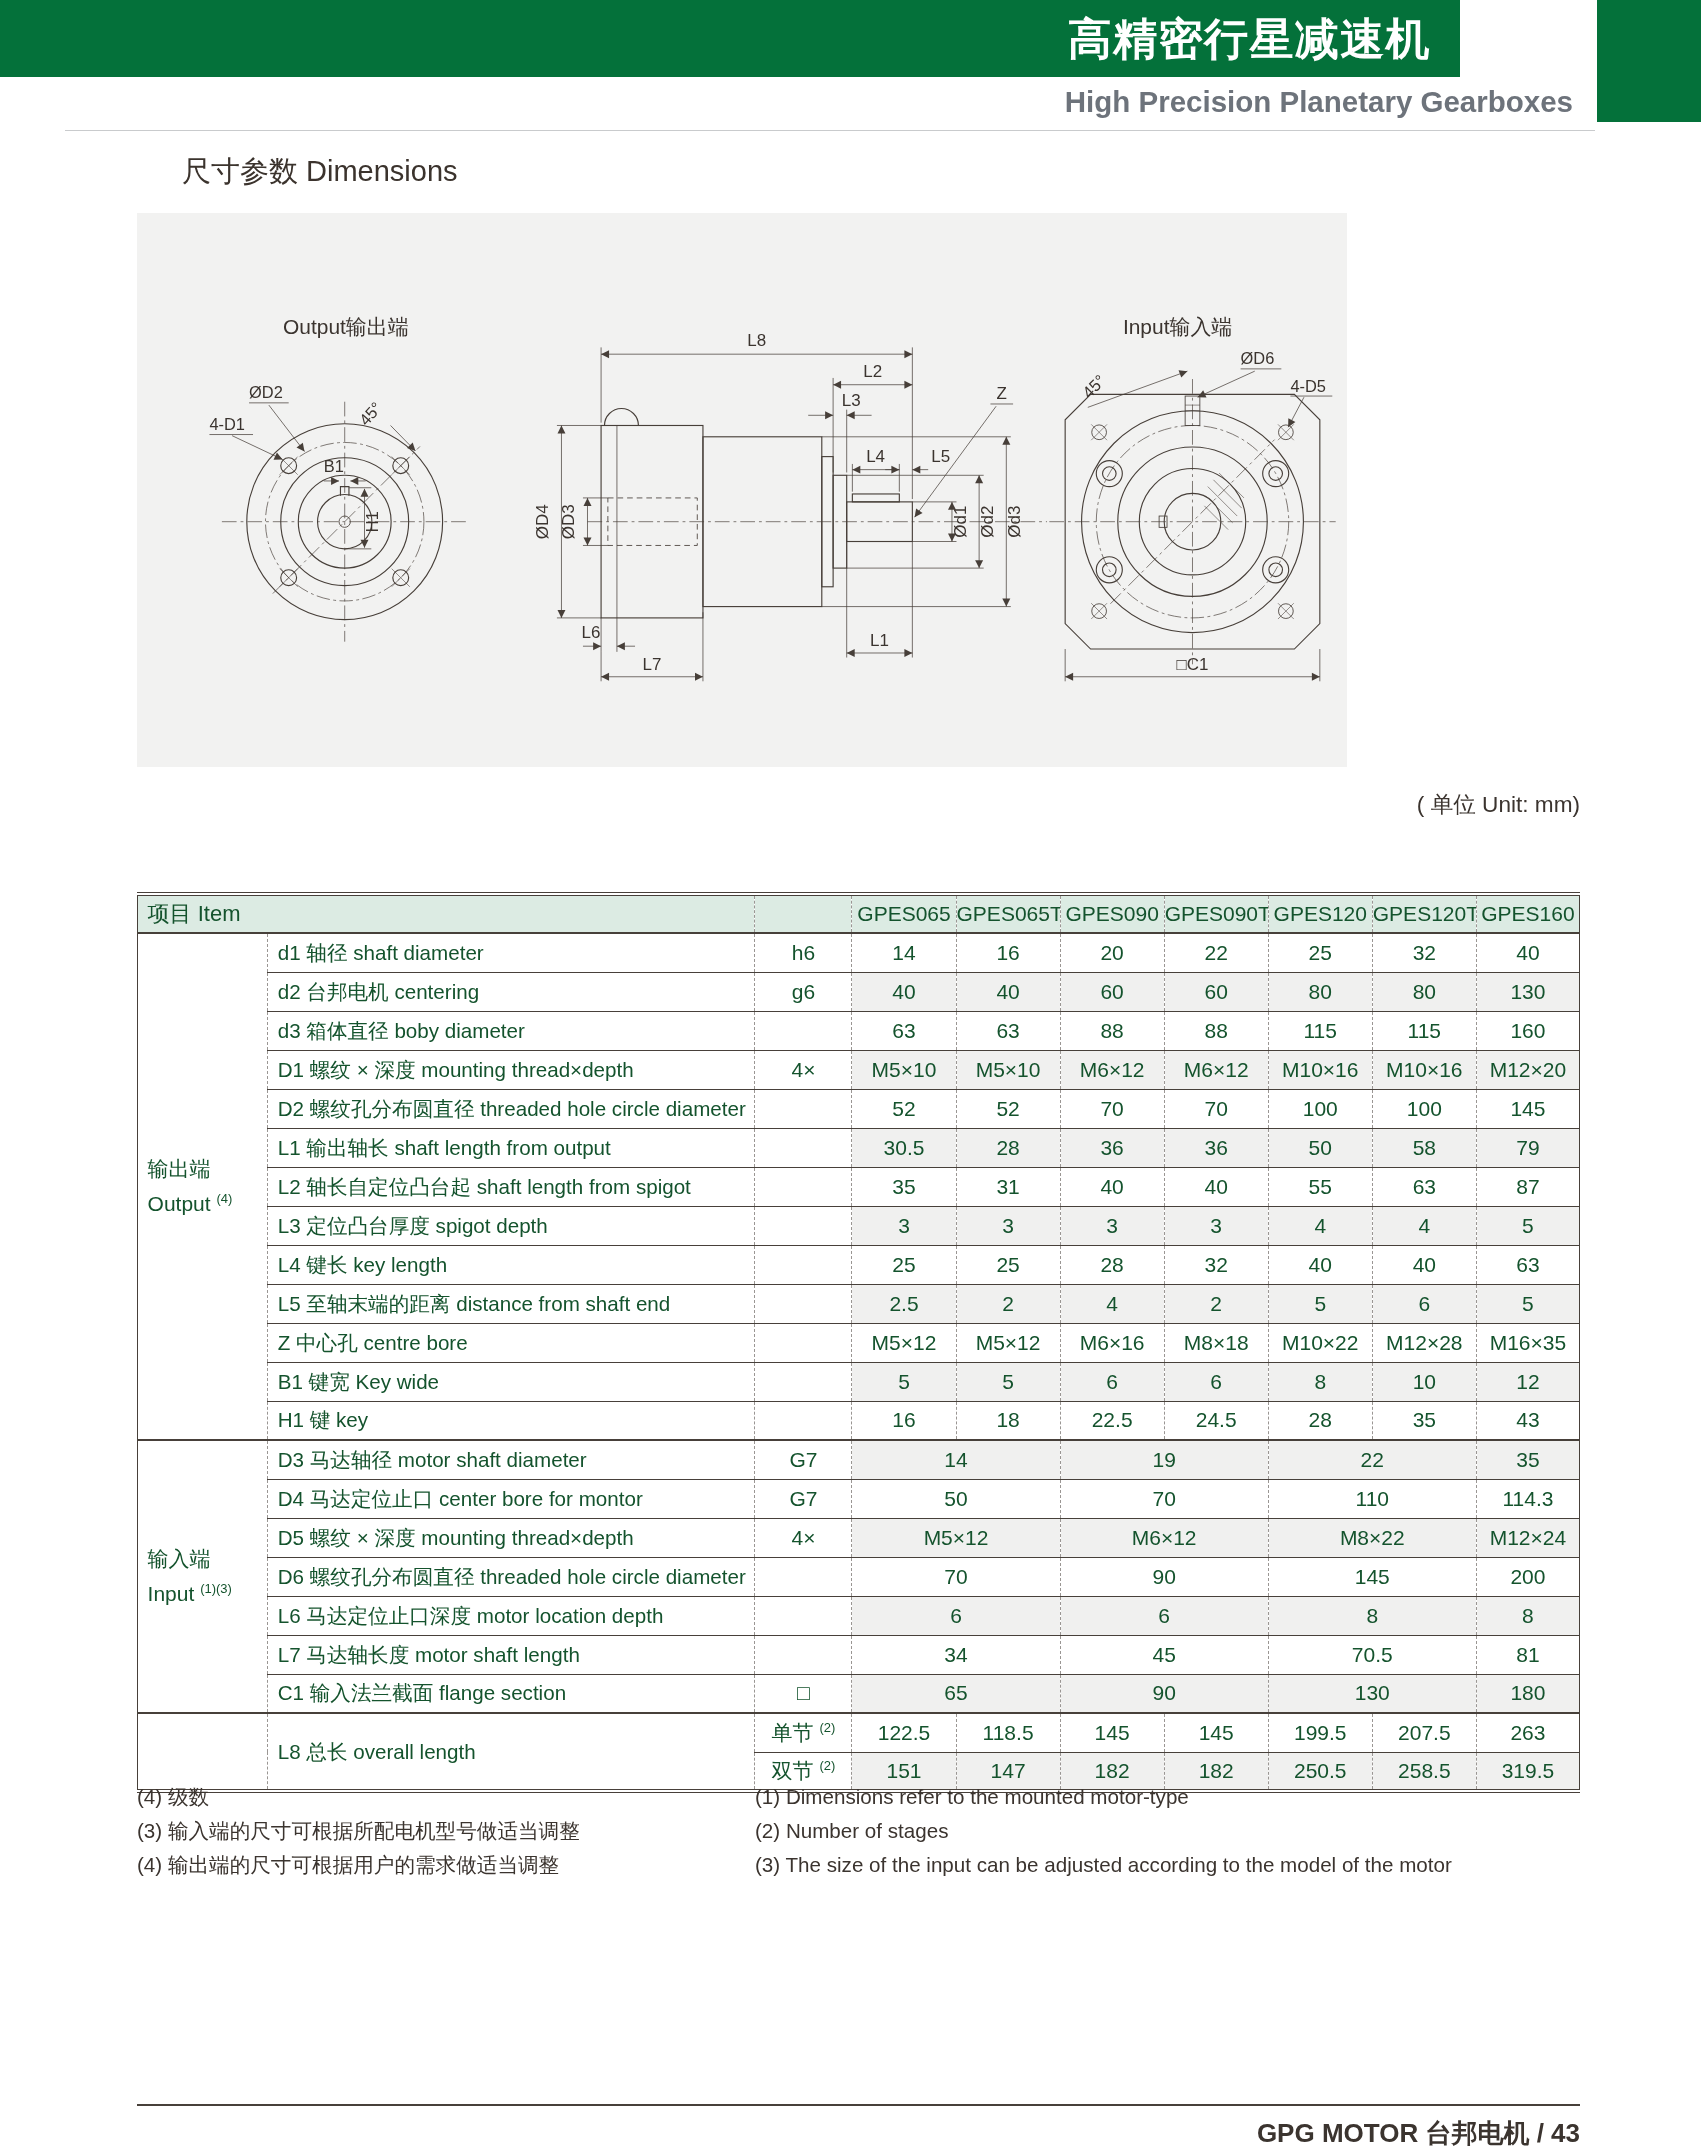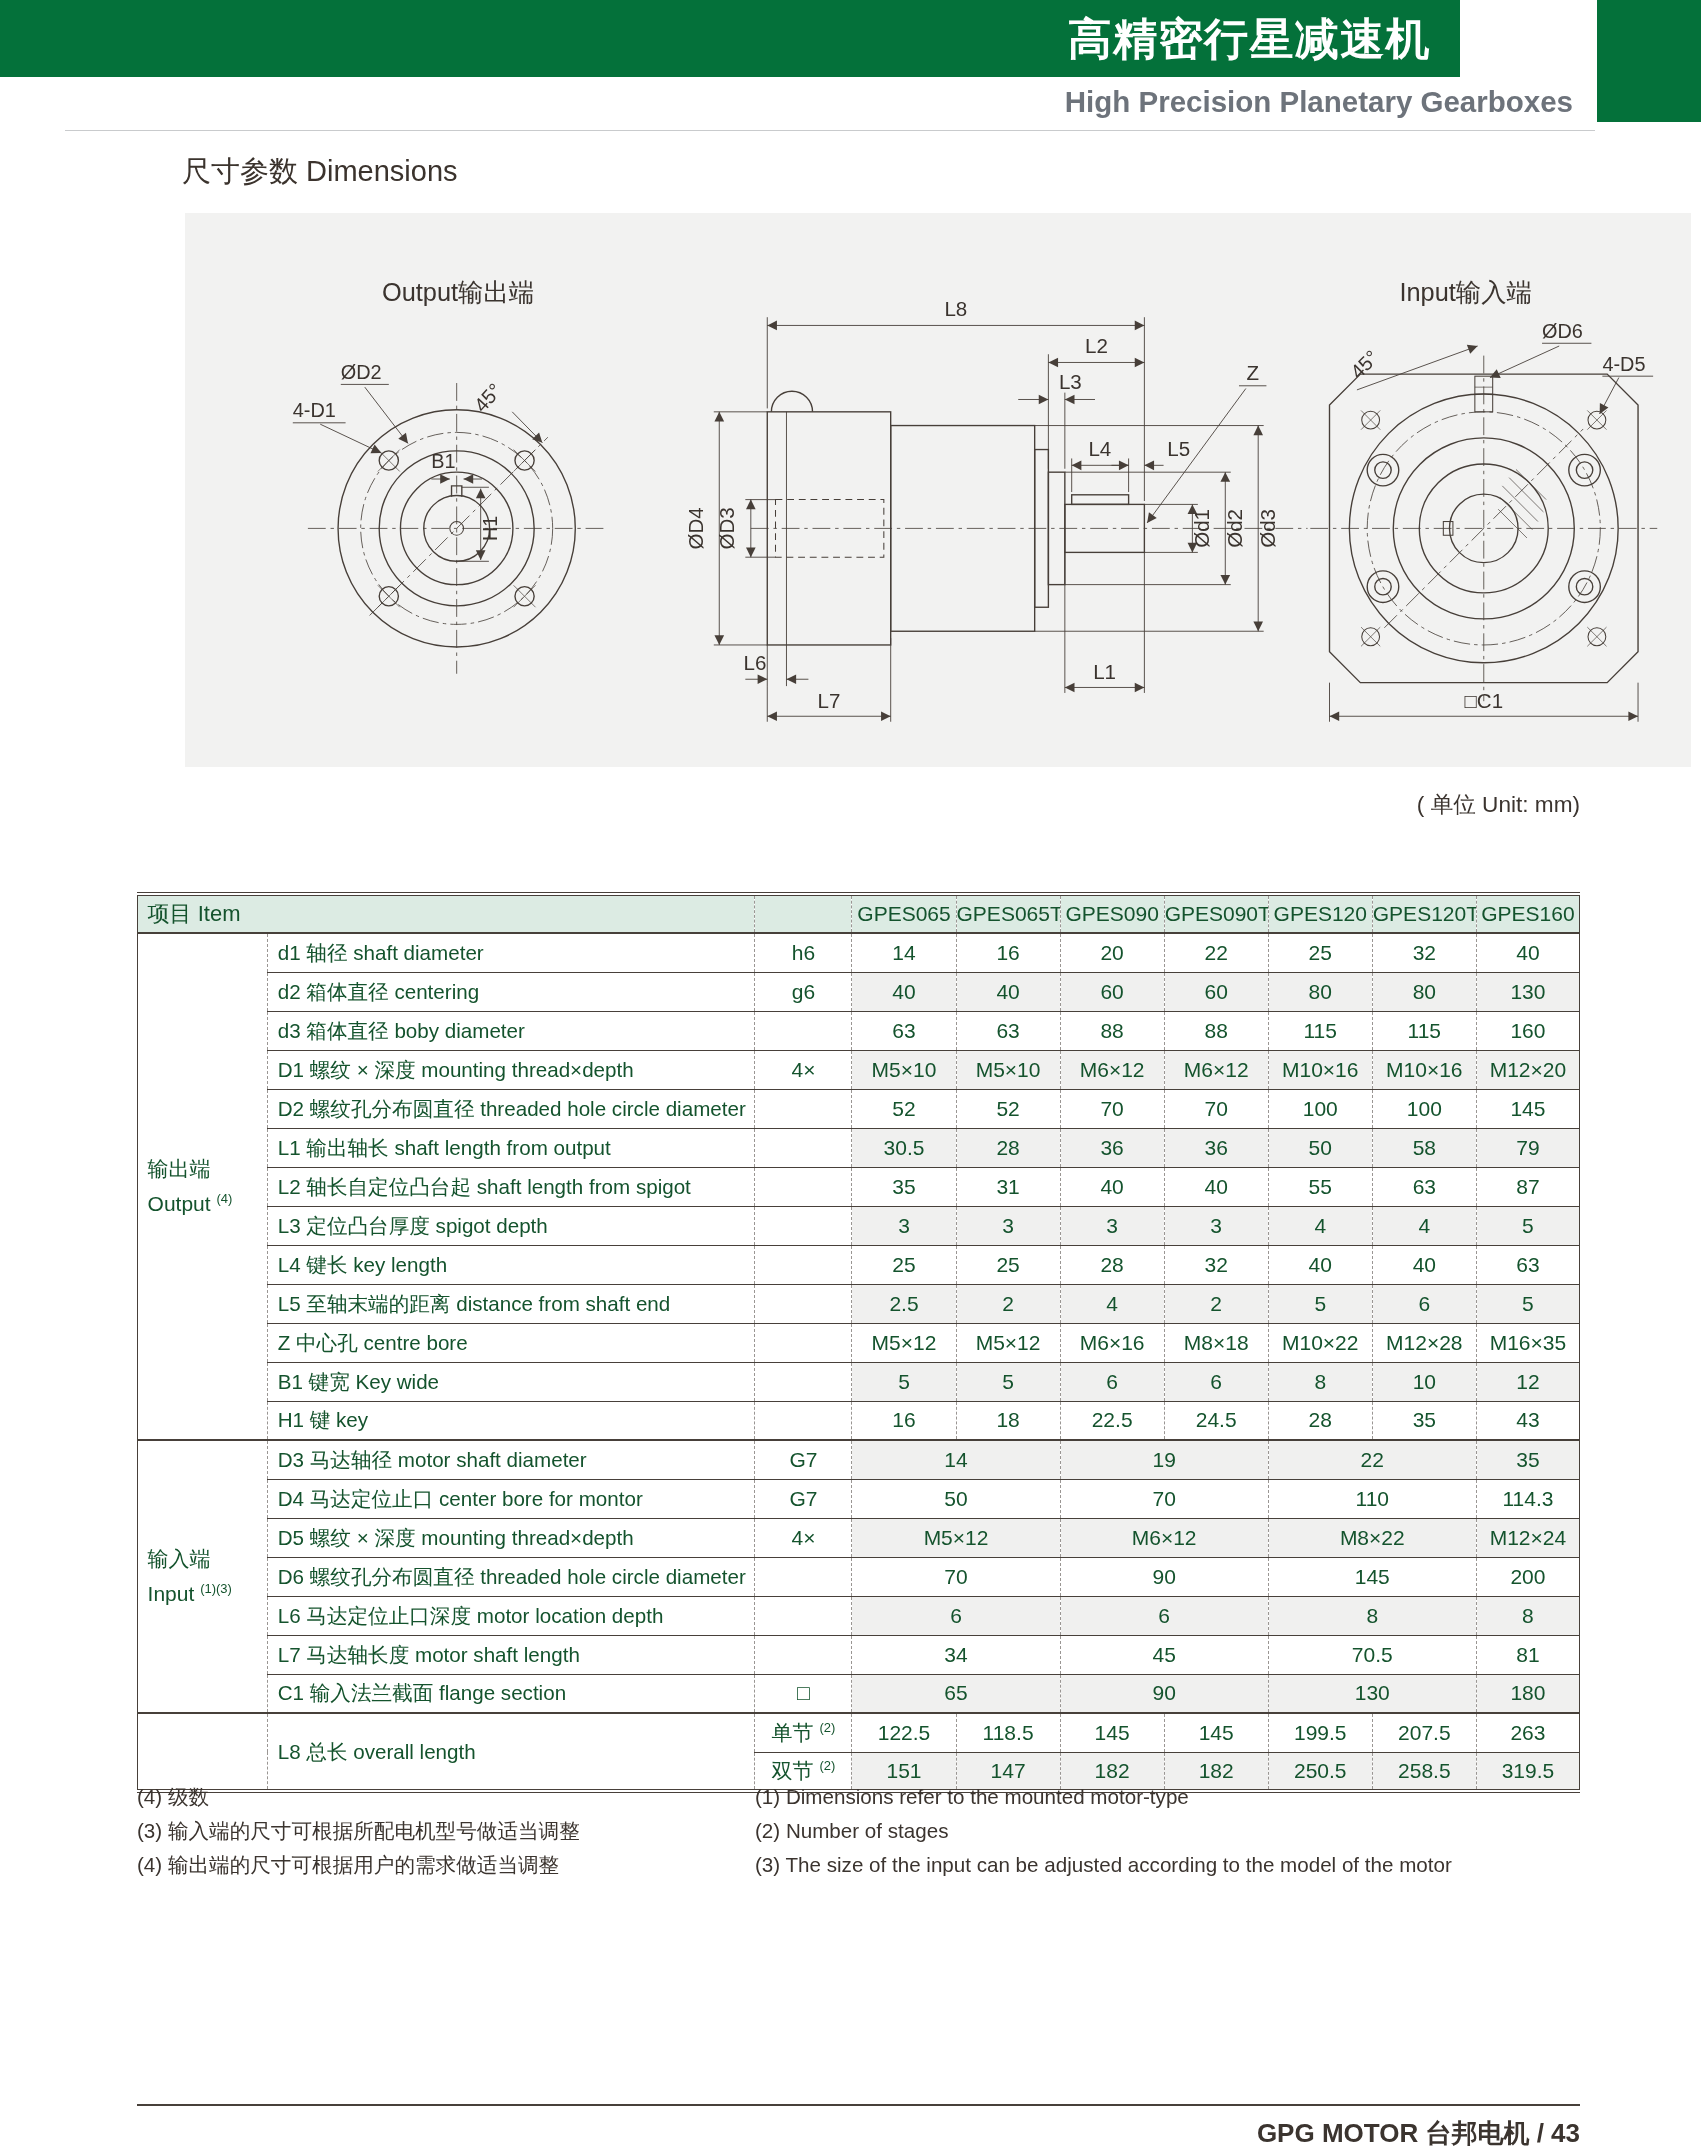--- a/index.html
+++ b/index.html
@@ -15,21 +15,21 @@
     font-size:44px; font-weight:bold; color:#ffffff; letter-spacing:1.4px;
   }
   .corner-strip { position:absolute; left:1597px; top:0; width:105px; height:122px; background:#04713a; }
   .subtitle {
     position:absolute; left:0; top:85px; width:1573px; text-align:right;
     font-size:29.5px; font-weight:bold; color:#6d737b;
   }
   .subtitle-rule { position:absolute; left:65px; top:130px; width:1530px; height:1.4px; background:#c9cbcd; }
   .section-title { position:absolute; left:137px; top:152px; font-size:29px; font-weight:normal; color:#3b332d;margin-left:45px; }
   
-  .drawing-box { position:absolute; left:137px; top:213px; width:1506px; height:554px; background:#f2f2f1;margin-left:48px; }
+  .drawing-box { position:absolute; left:137px; top:213px; width:1210px; height:554px; background:#f2f2f1; }
   .drawing-box svg { width:100%; height:100%; display:block; }
   .unit-note { position:absolute; left:894px; top:789px; width:686px; text-align:right; font-size:22.6px; color:#3b342f; }
   
   .dim-table {
     position:absolute; left:137px; top:892px; width:1443px;
     border-collapse:collapse; table-layout:fixed;
     font-size:21px; color:#14532d;
   }
   .dim-table th, .dim-table td { height:39px; vertical-align:middle; overflow:hidden; white-space:nowrap; }
   .dim-table { border:1.4px solid #47403a; border-top:4.1px double #47403a; border-bottom:4.1px double #47403a; }
@@ -304,21 +304,21 @@
         <td class="tol-cell dashL">h6</td>
         <td class="val-cell dashL">14</td>
         <td class="val-cell dashL">16</td>
         <td class="val-cell dashL">20</td>
         <td class="val-cell dashL">22</td>
         <td class="val-cell dashL">25</td>
         <td class="val-cell dashL">32</td>
         <td class="val-cell dashL">40</td>
       </tr>
       <tr>
-        <td class="label-cell dashL row-top">d2 箱体直径 centering</td>
+        <td class="label-cell dashL row-top">d2 台邦电机 centering</td>
         <td class="tol-cell dashL row-top">g6</td>
         <td class="val-cell dashL row-top shaded">40</td>
         <td class="val-cell dashL row-top shaded">40</td>
         <td class="val-cell dashL row-top shaded">60</td>
         <td class="val-cell dashL row-top shaded">60</td>
         <td class="val-cell dashL row-top shaded">80</td>
         <td class="val-cell dashL row-top shaded">80</td>
         <td class="val-cell dashL row-top shaded">130</td>
       </tr>
       <tr>

